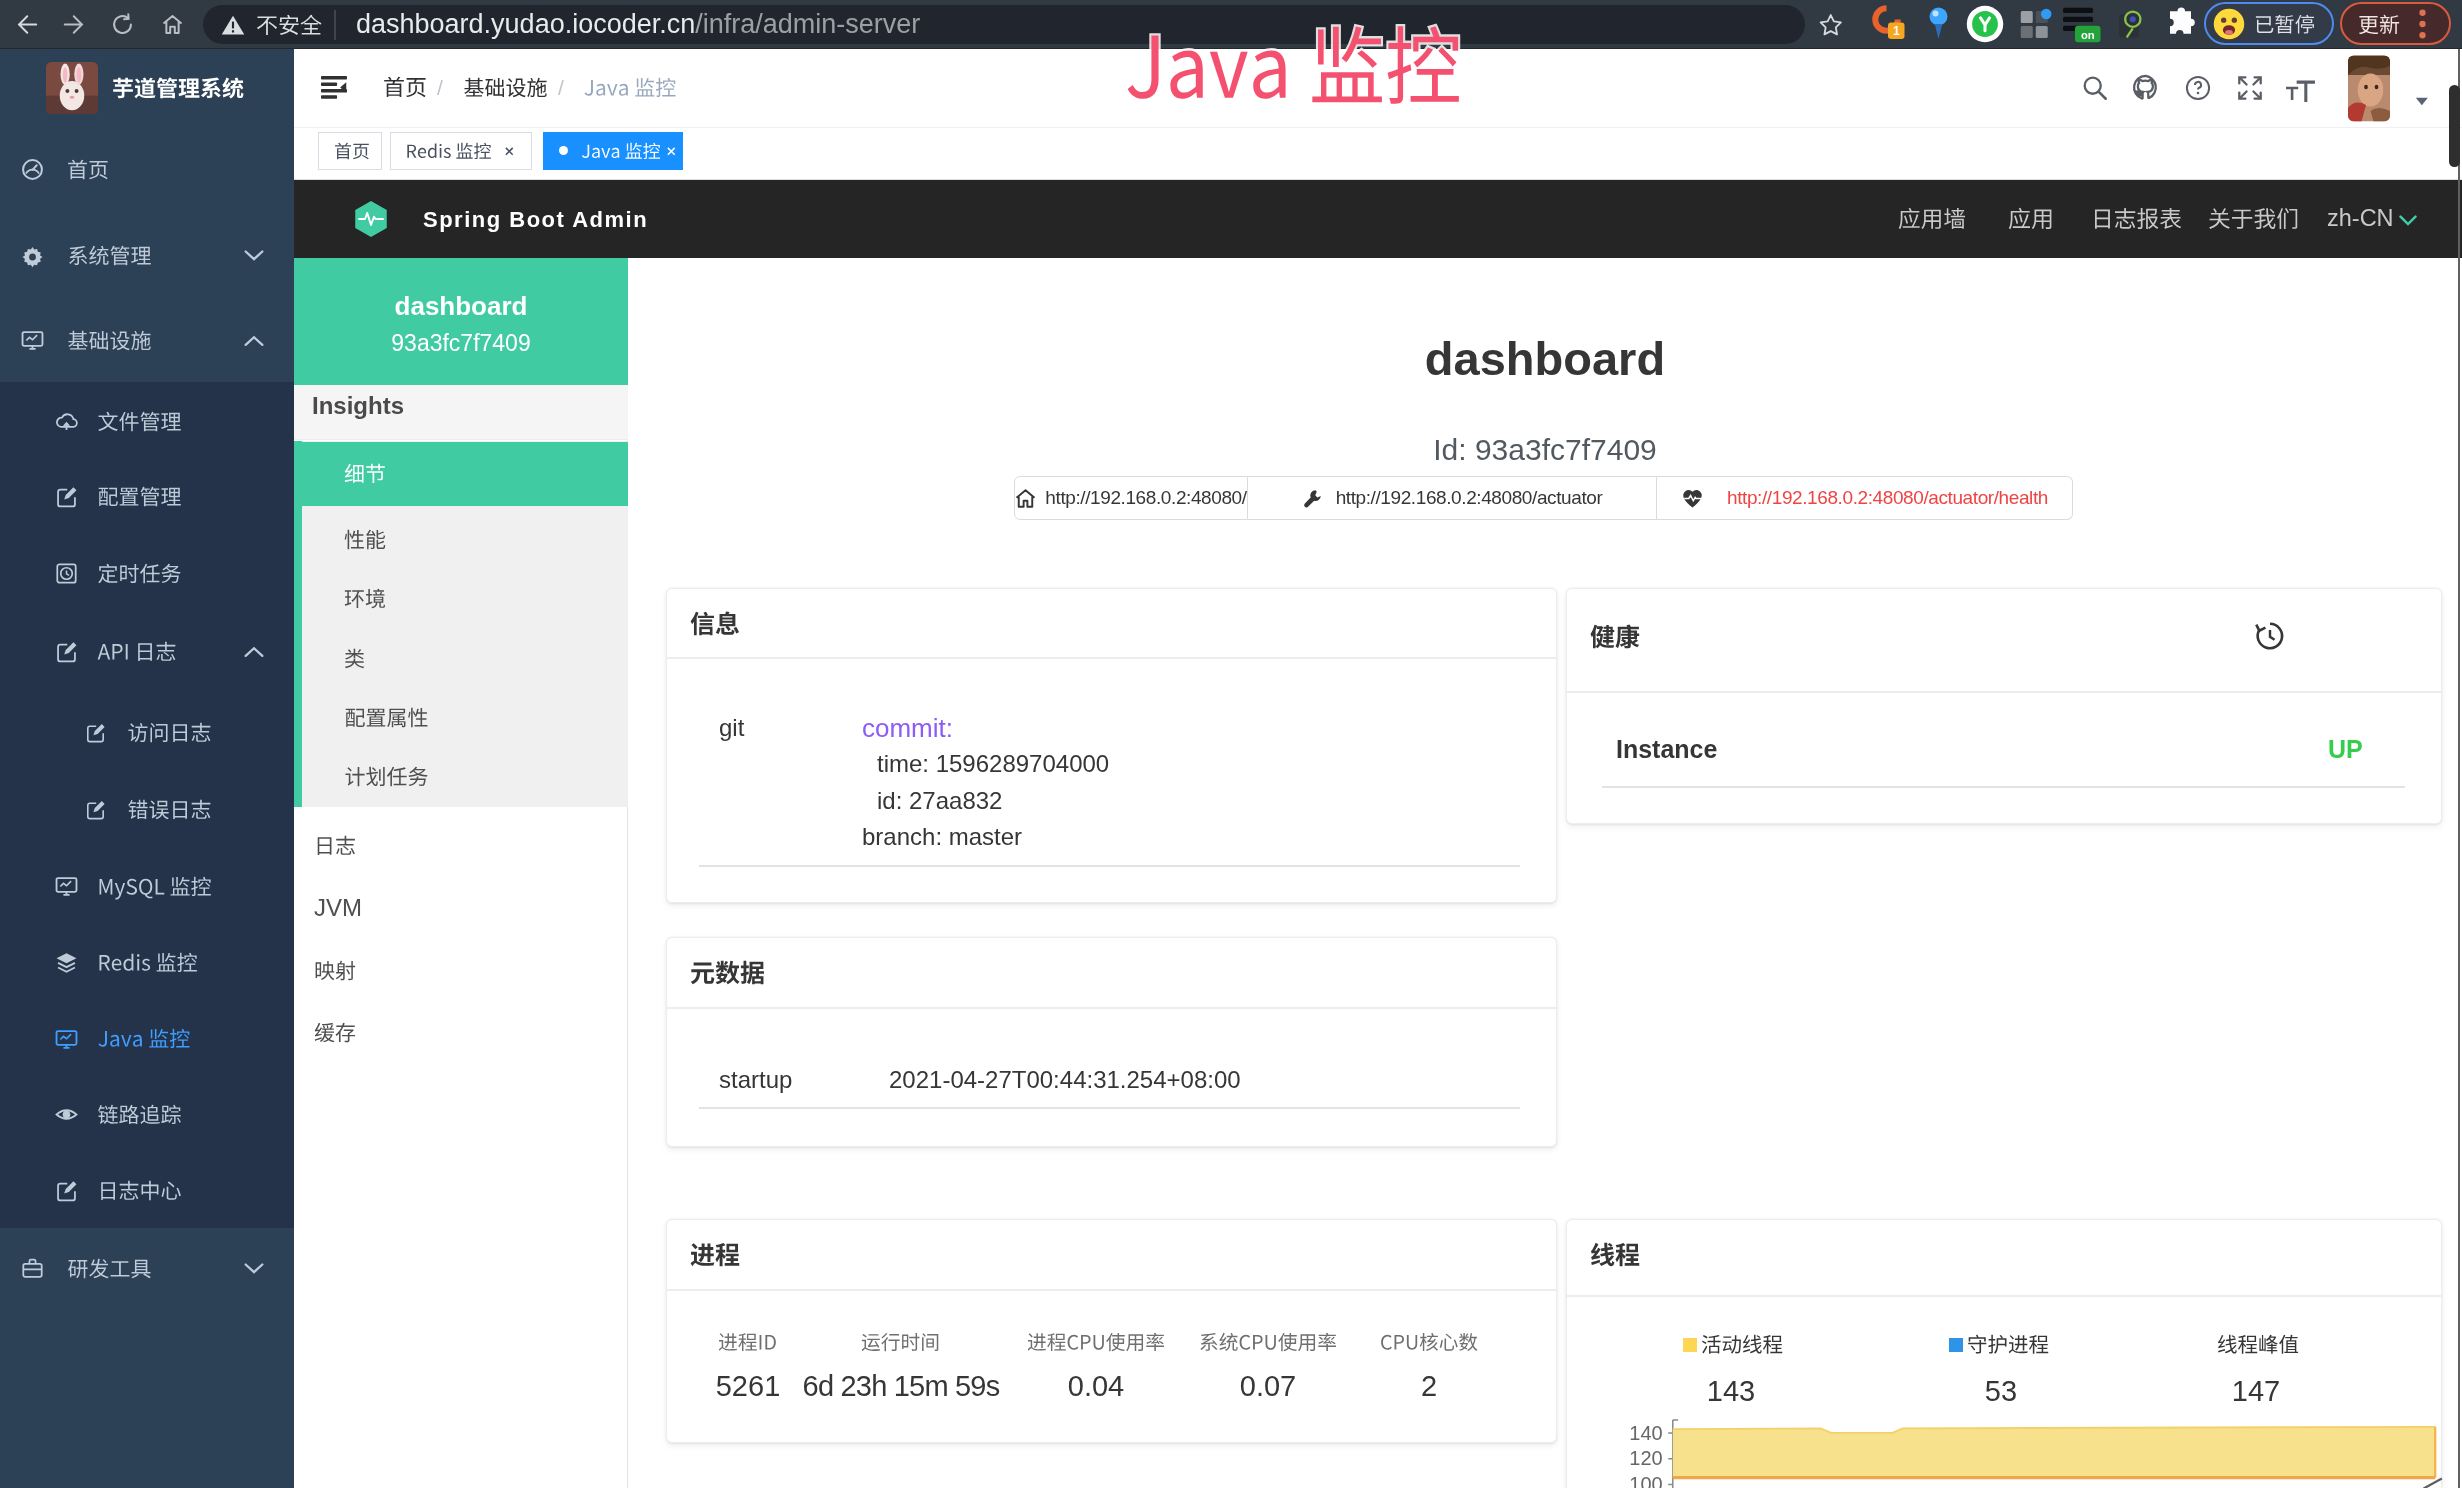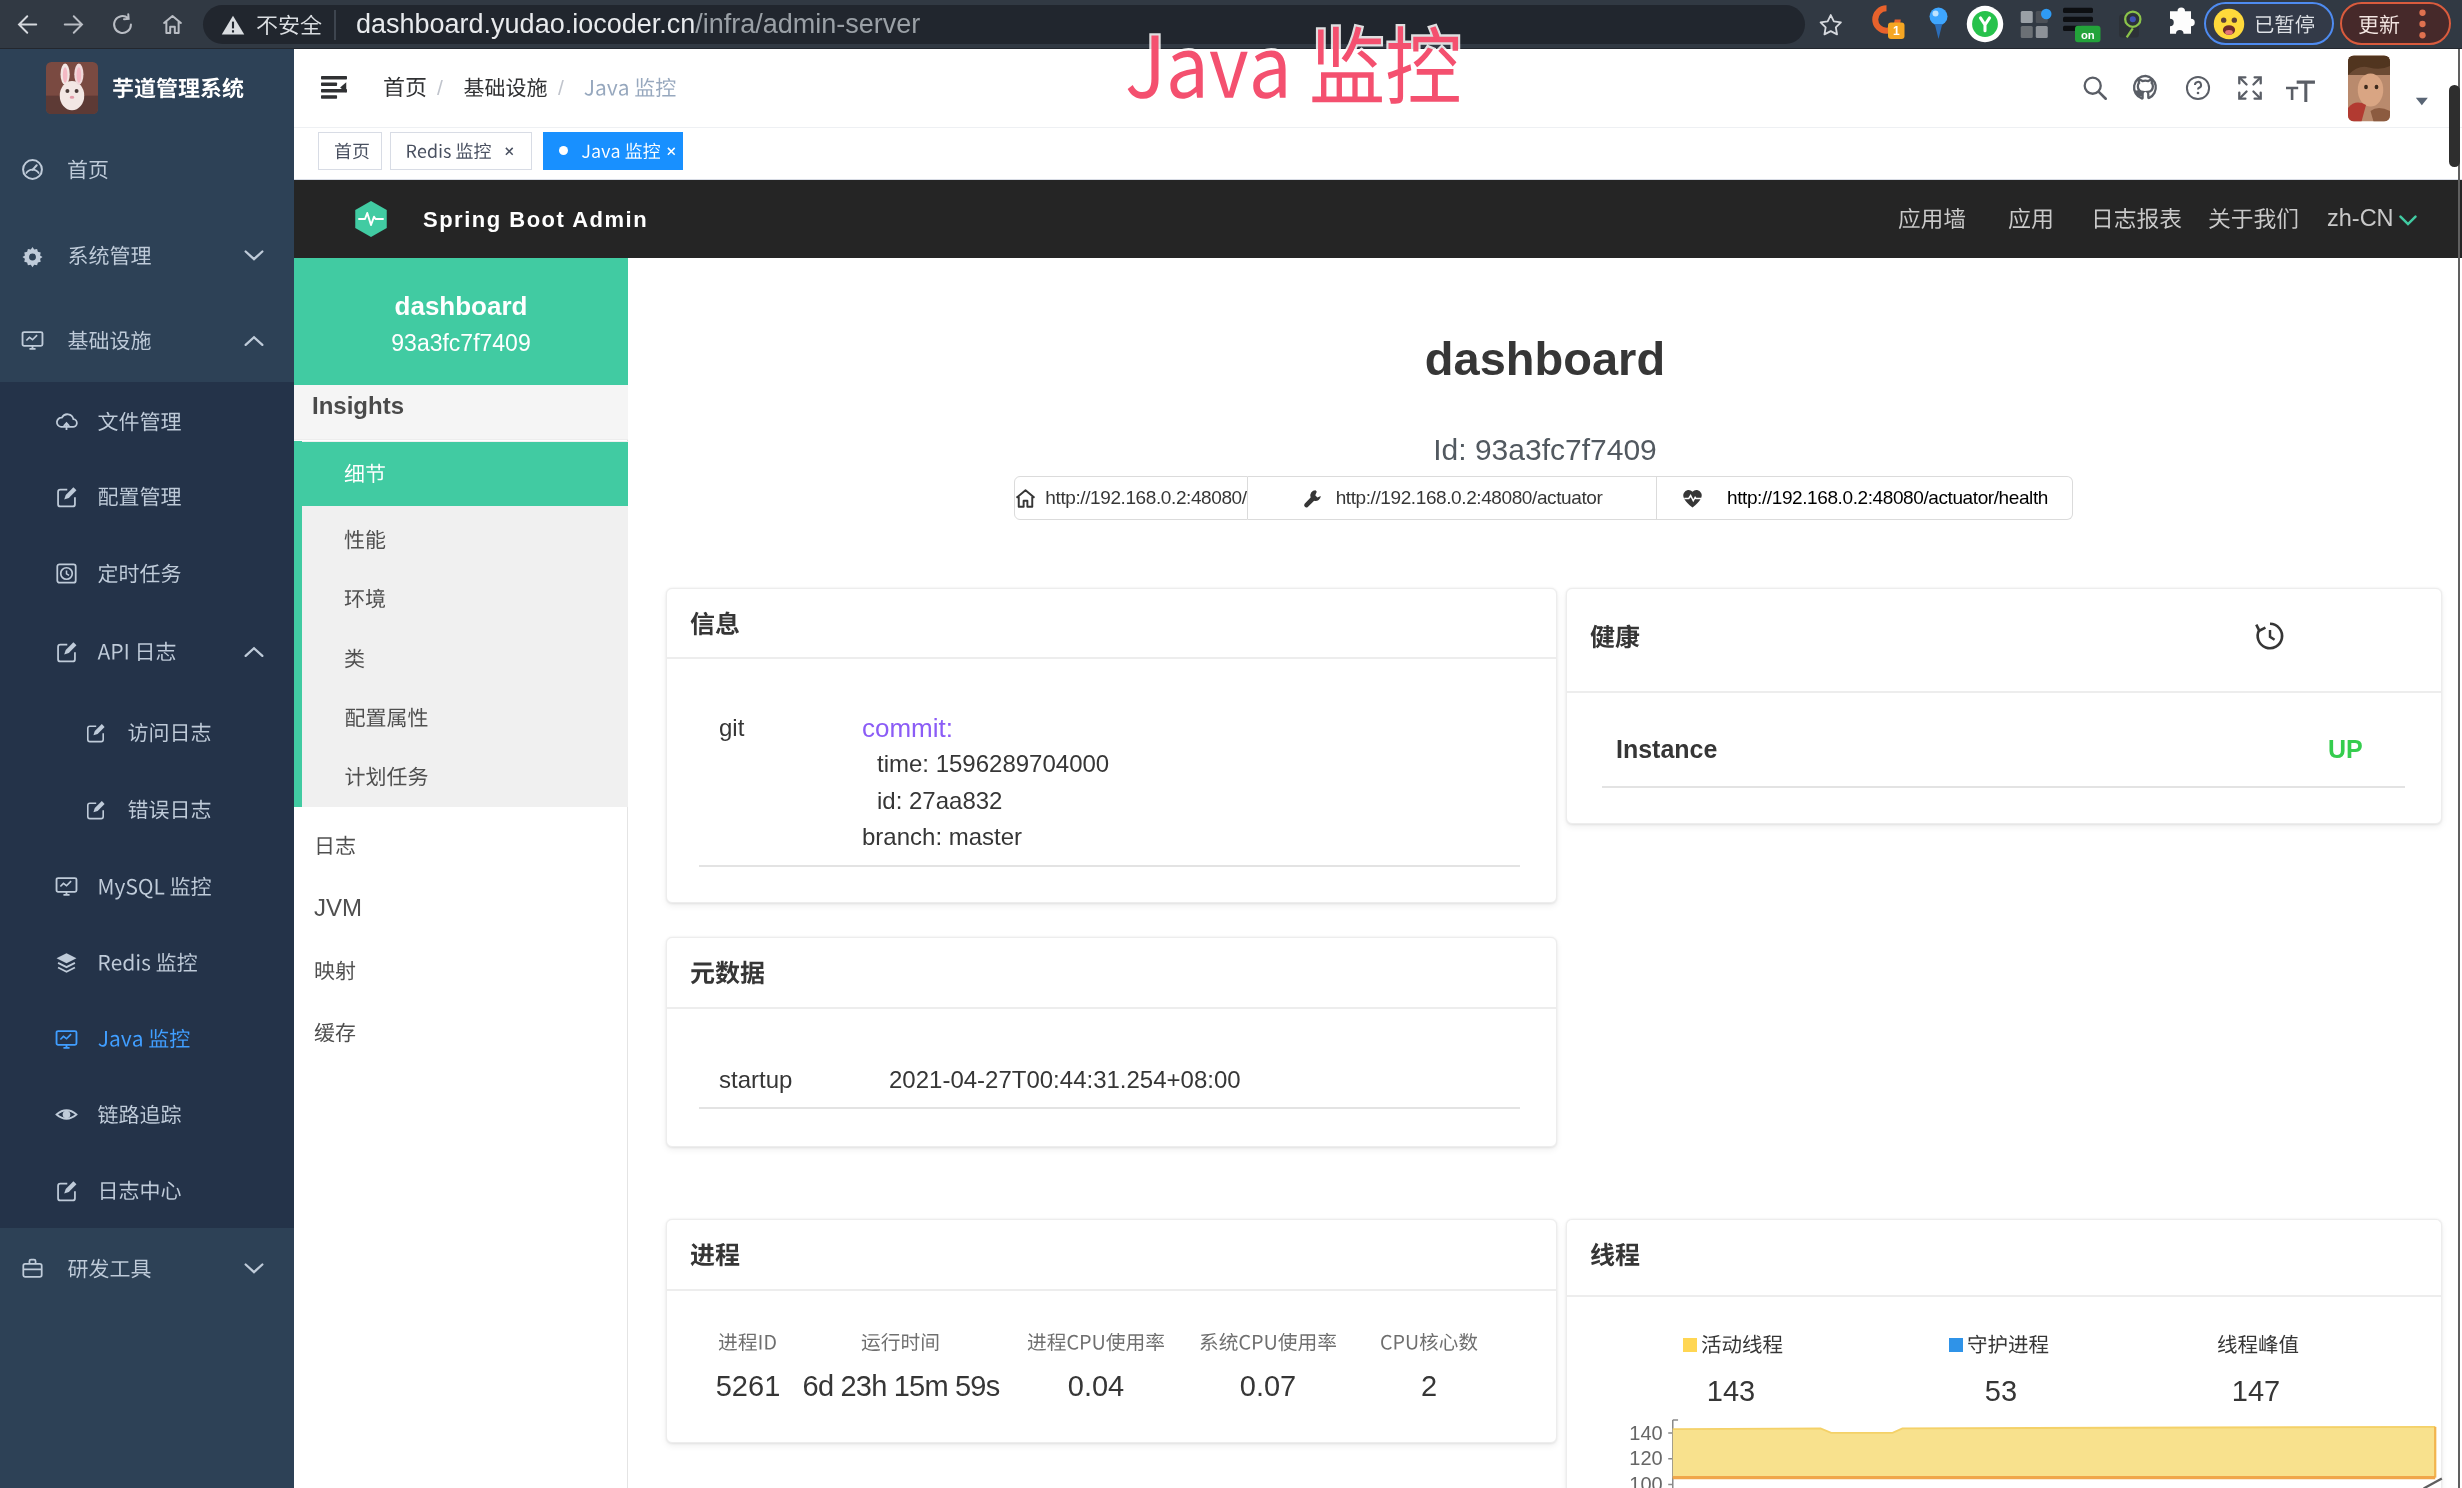--- a/index.html
+++ b/index.html
@@ -445,21 +445,21 @@
       <path d="M2 13 L14 3 L26 13 M5 11.5 V25 H11.5 V17 H16.5 V25 H23 V11.5" fill="none" stroke="#363636" stroke-width="2.6" stroke-linejoin="round"></path>
     </svg>
     <span>http://192.168.0.2:48080/</span>
   </div>
 <div class="abs" style="left:1248px;top:476px;width:409px;height:44px;background:#fff;border:1.5px solid #dbdbdb;border-left:none;display:flex;align-items:center;justify-content:center;gap:13px;font-size:19px;letter-spacing:-0.4px;color:#363636">
     <svg width="21" height="21" viewBox="0 0 28 28">
       <path d="M18 3 a7 7 0 0 0 -6.5 9.5 L3.5 21 a3 3 0 0 0 4.2 4.2 l8.5-8.1 A7 7 0 0 0 25 10.5 l-4.5 2 -2.8-2.8 2-4.6 A7 7 0 0 0 18 3 Z" fill="#363636"></path>
     </svg>
     <span>http://192.168.0.2:48080/actuator</span>
   </div>
-<div class="abs" style="left:1657px;top:476px;width:416px;height:44px;background:#fff;border:1.5px solid #dbdbdb;border-radius:0 6px 6px 0;border-left:none;display:flex;align-items:center;justify-content:center;gap:23px;font-size:19px;letter-spacing:-0.4px;color:#000000">
+<div class="abs" style="left:1657px;top:476px;width:416px;height:44px;background:#fff;border:1.5px solid #dbdbdb;border-radius:0 6px 6px 0;border-left:none;display:flex;align-items:center;justify-content:center;gap:23px;font-size:19px;letter-spacing:-0.4px;color:#ef4444">
     <svg width="23" height="21" viewBox="0 0 30 28">
       <path d="M15 26 C4 17 1 11 3.5 6.5 A7 7 0 0 1 15 5 A7 7 0 0 1 26.5 6.5 C29 11 26 17 15 26 Z" fill="#363636"></path>
       <path d="M4 14 h6 l2.5-4 3.5 7 2.5-4.5 1 1.5 h7" stroke="#fff" stroke-width="2" fill="none"></path>
     </svg>
     <span>http://192.168.0.2:48080/actuator/health</span>
   </div>
 <div class="abs" style="left:666px;top:588px;width:891px;height:315px;background:#fff;border:0.8px solid #ededed;border-radius:6px;box-shadow:0 3px 7.6px rgba(0,0,0,.06),0 0.8px 2.3px rgba(0,0,0,.08);"></div>
 <svg class="c" style="left:690px;top:611px;color:#363636;" width="50" height="25" viewBox="0 -880 2000 1000">
     <use href="#gb40"></use>
   </svg>

